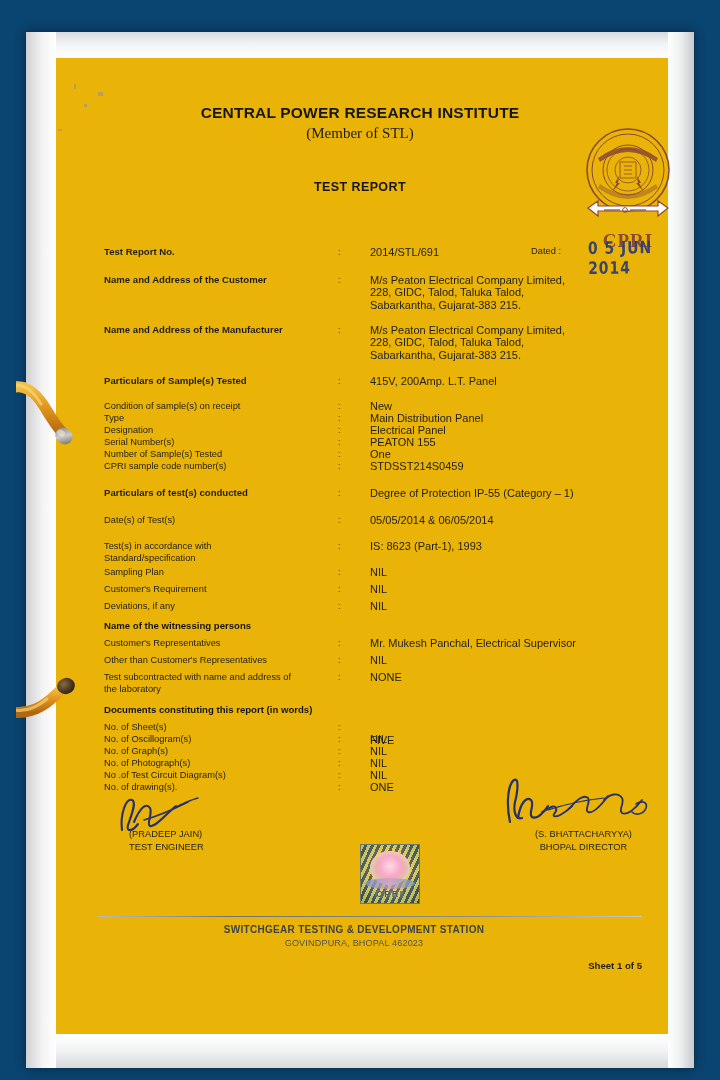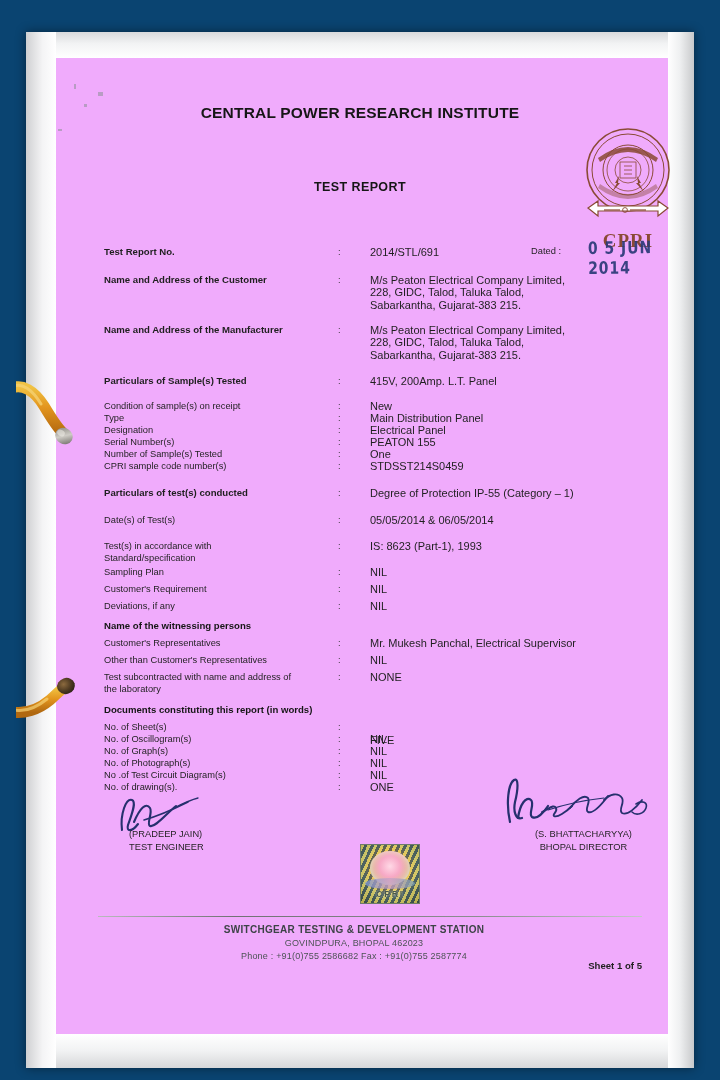--- a/index.html
+++ b/index.html
@@ -23,21 +23,21 @@
     background: #0a4471;
   }
 
   
   #page {
     position: absolute;
     left: 26px;
     top: 32px;
     width: 668px;
     height: 1036px;
-    background: #f0abfc;
+    background: #eab308;
     box-shadow: 0 0 10px rgba(0,0,0,0.45);
     overflow: hidden;
   }
   
   #page::before {
     content: "";
     position: absolute;
     left: 0; right: 0; top: 0; height: 26px;
     background: linear-gradient(to bottom, #d9dadc 0%, #f2f3f4 45%, #ffffff 100%);
     pointer-events: none;
@@ -294,20 +294,21 @@
   <div class="edge-shade-right"></div>
 
   <div class="speck" style="left:48px;  top:52px;  width:2px; height:5px;"></div>
   <div class="speck" style="left:72px;  top:60px;  width:5px; height:4px;"></div>
   <div class="speck" style="left:58px;  top:72px;  width:3px; height:3px;"></div>
   <div class="speck" style="left:32px;  top:97px;  width:4px; height:2px;"></div>
 
   <div id="doc">
 
     <div class="org-title">CENTRAL POWER RESEARCH INSTITUTE</div>
+    <div class="org-sub">(Member of STL)</div>
     <div class="report-title">TEST REPORT</div>
 
     <div id="seal">
       <svg width="108" height="140" viewBox="0 0 108 140" aria-hidden="true">
         <g stroke="#8a4a35" fill="none">
           <circle cx="54" cy="56" r="41" stroke-width="1.6"></circle>
           <circle cx="54" cy="56" r="36" stroke-width="1"></circle>
           <circle cx="54" cy="56" r="25" stroke-width="1"></circle>
           <circle cx="54" cy="56" r="21" stroke-width="0.8"></circle>
           <circle cx="54" cy="56" r="13" stroke-width="0.8"></circle>
@@ -516,21 +517,20 @@
 
     <div id="hologram">
       <div class="holo-disc"></div>
       <div class="holo-band"></div>
       <div class="holo-text">CPRI</div>
     </div>
 
     <div id="footer-rule"></div>
     <div class="footer-line" id="footer-l1">SWITCHGEAR TESTING &amp; DEVELOPMENT STATION</div>
     <div class="footer-line" id="footer-l2">GOVINDPURA, BHOPAL 462023</div>
-    <div class="footer-line" id="footer-l3">Phone : +91(0)755 2586682   Fax : +91(0)755 2587774</div>
     <div id="sheet-no">Sheet 1 of 5</div>
 
   </div>
 </div>
 
 <div class="cord" id="cord-top">
   <svg width="62" height="72" viewBox="0 0 62 72" aria-hidden="true">
     <defs>
       <linearGradient id="cordGradA" x1="0" y1="0" x2="0" y2="1">
         <stop offset="0%" stop-color="#f0c243"></stop>

